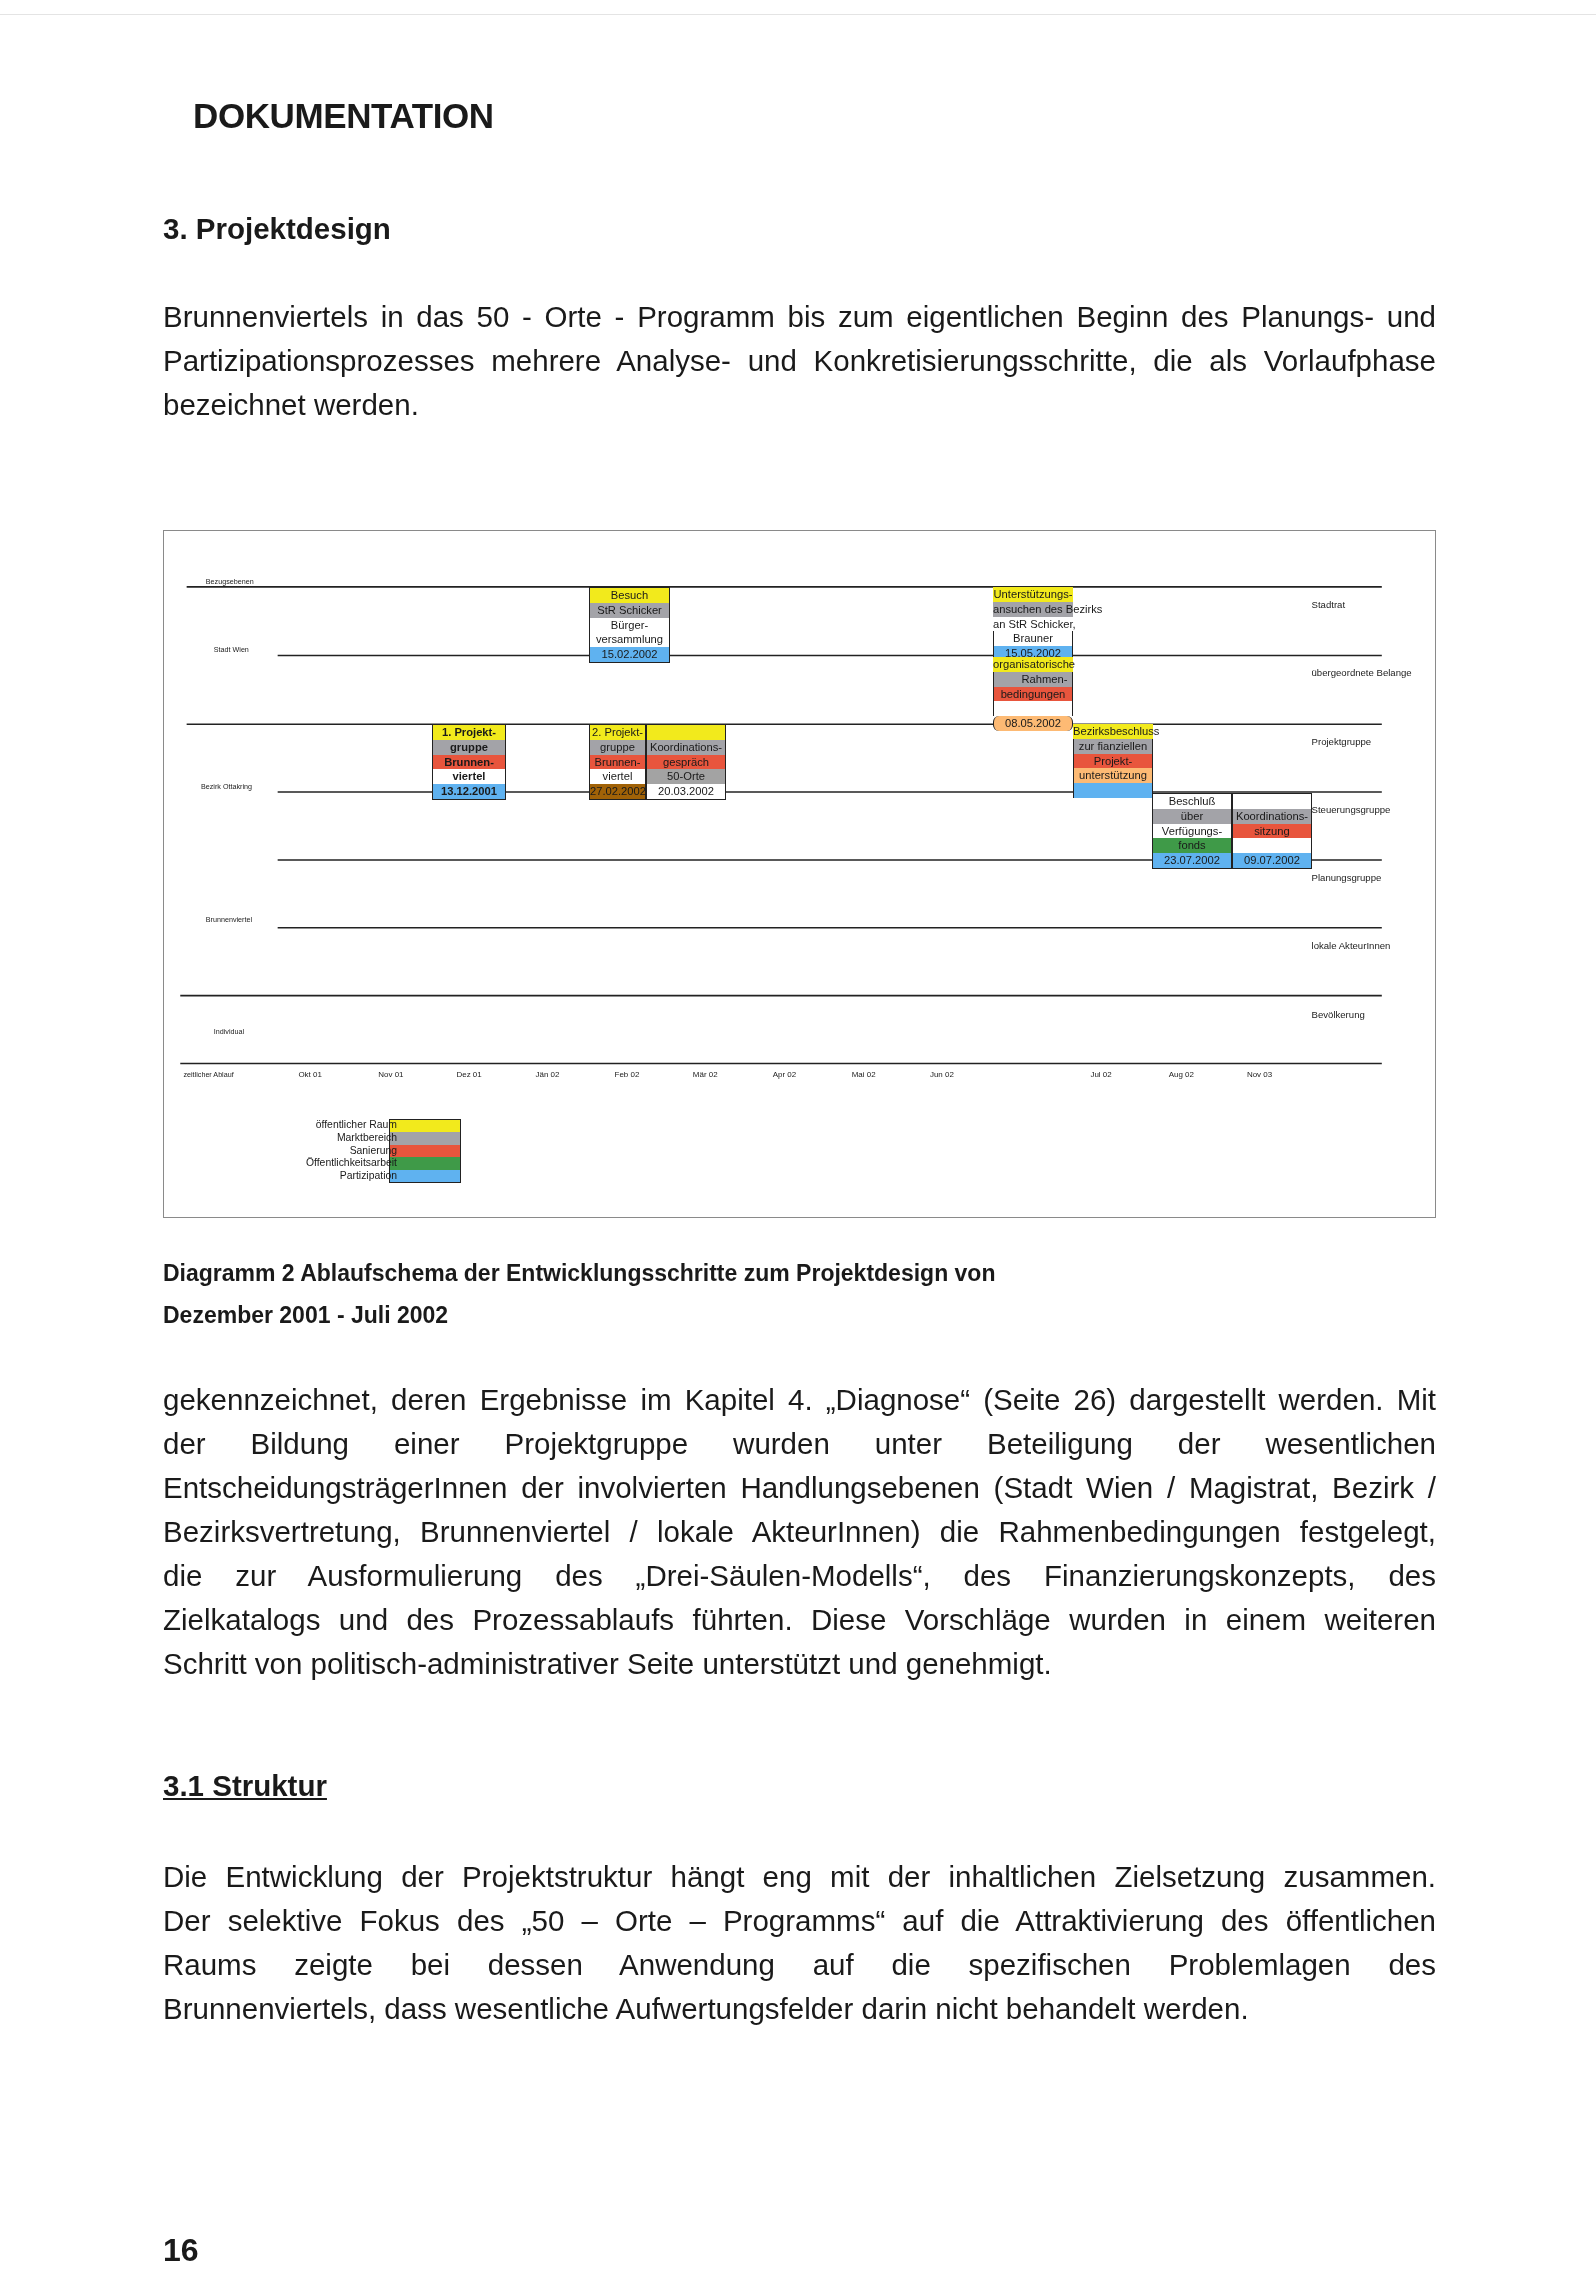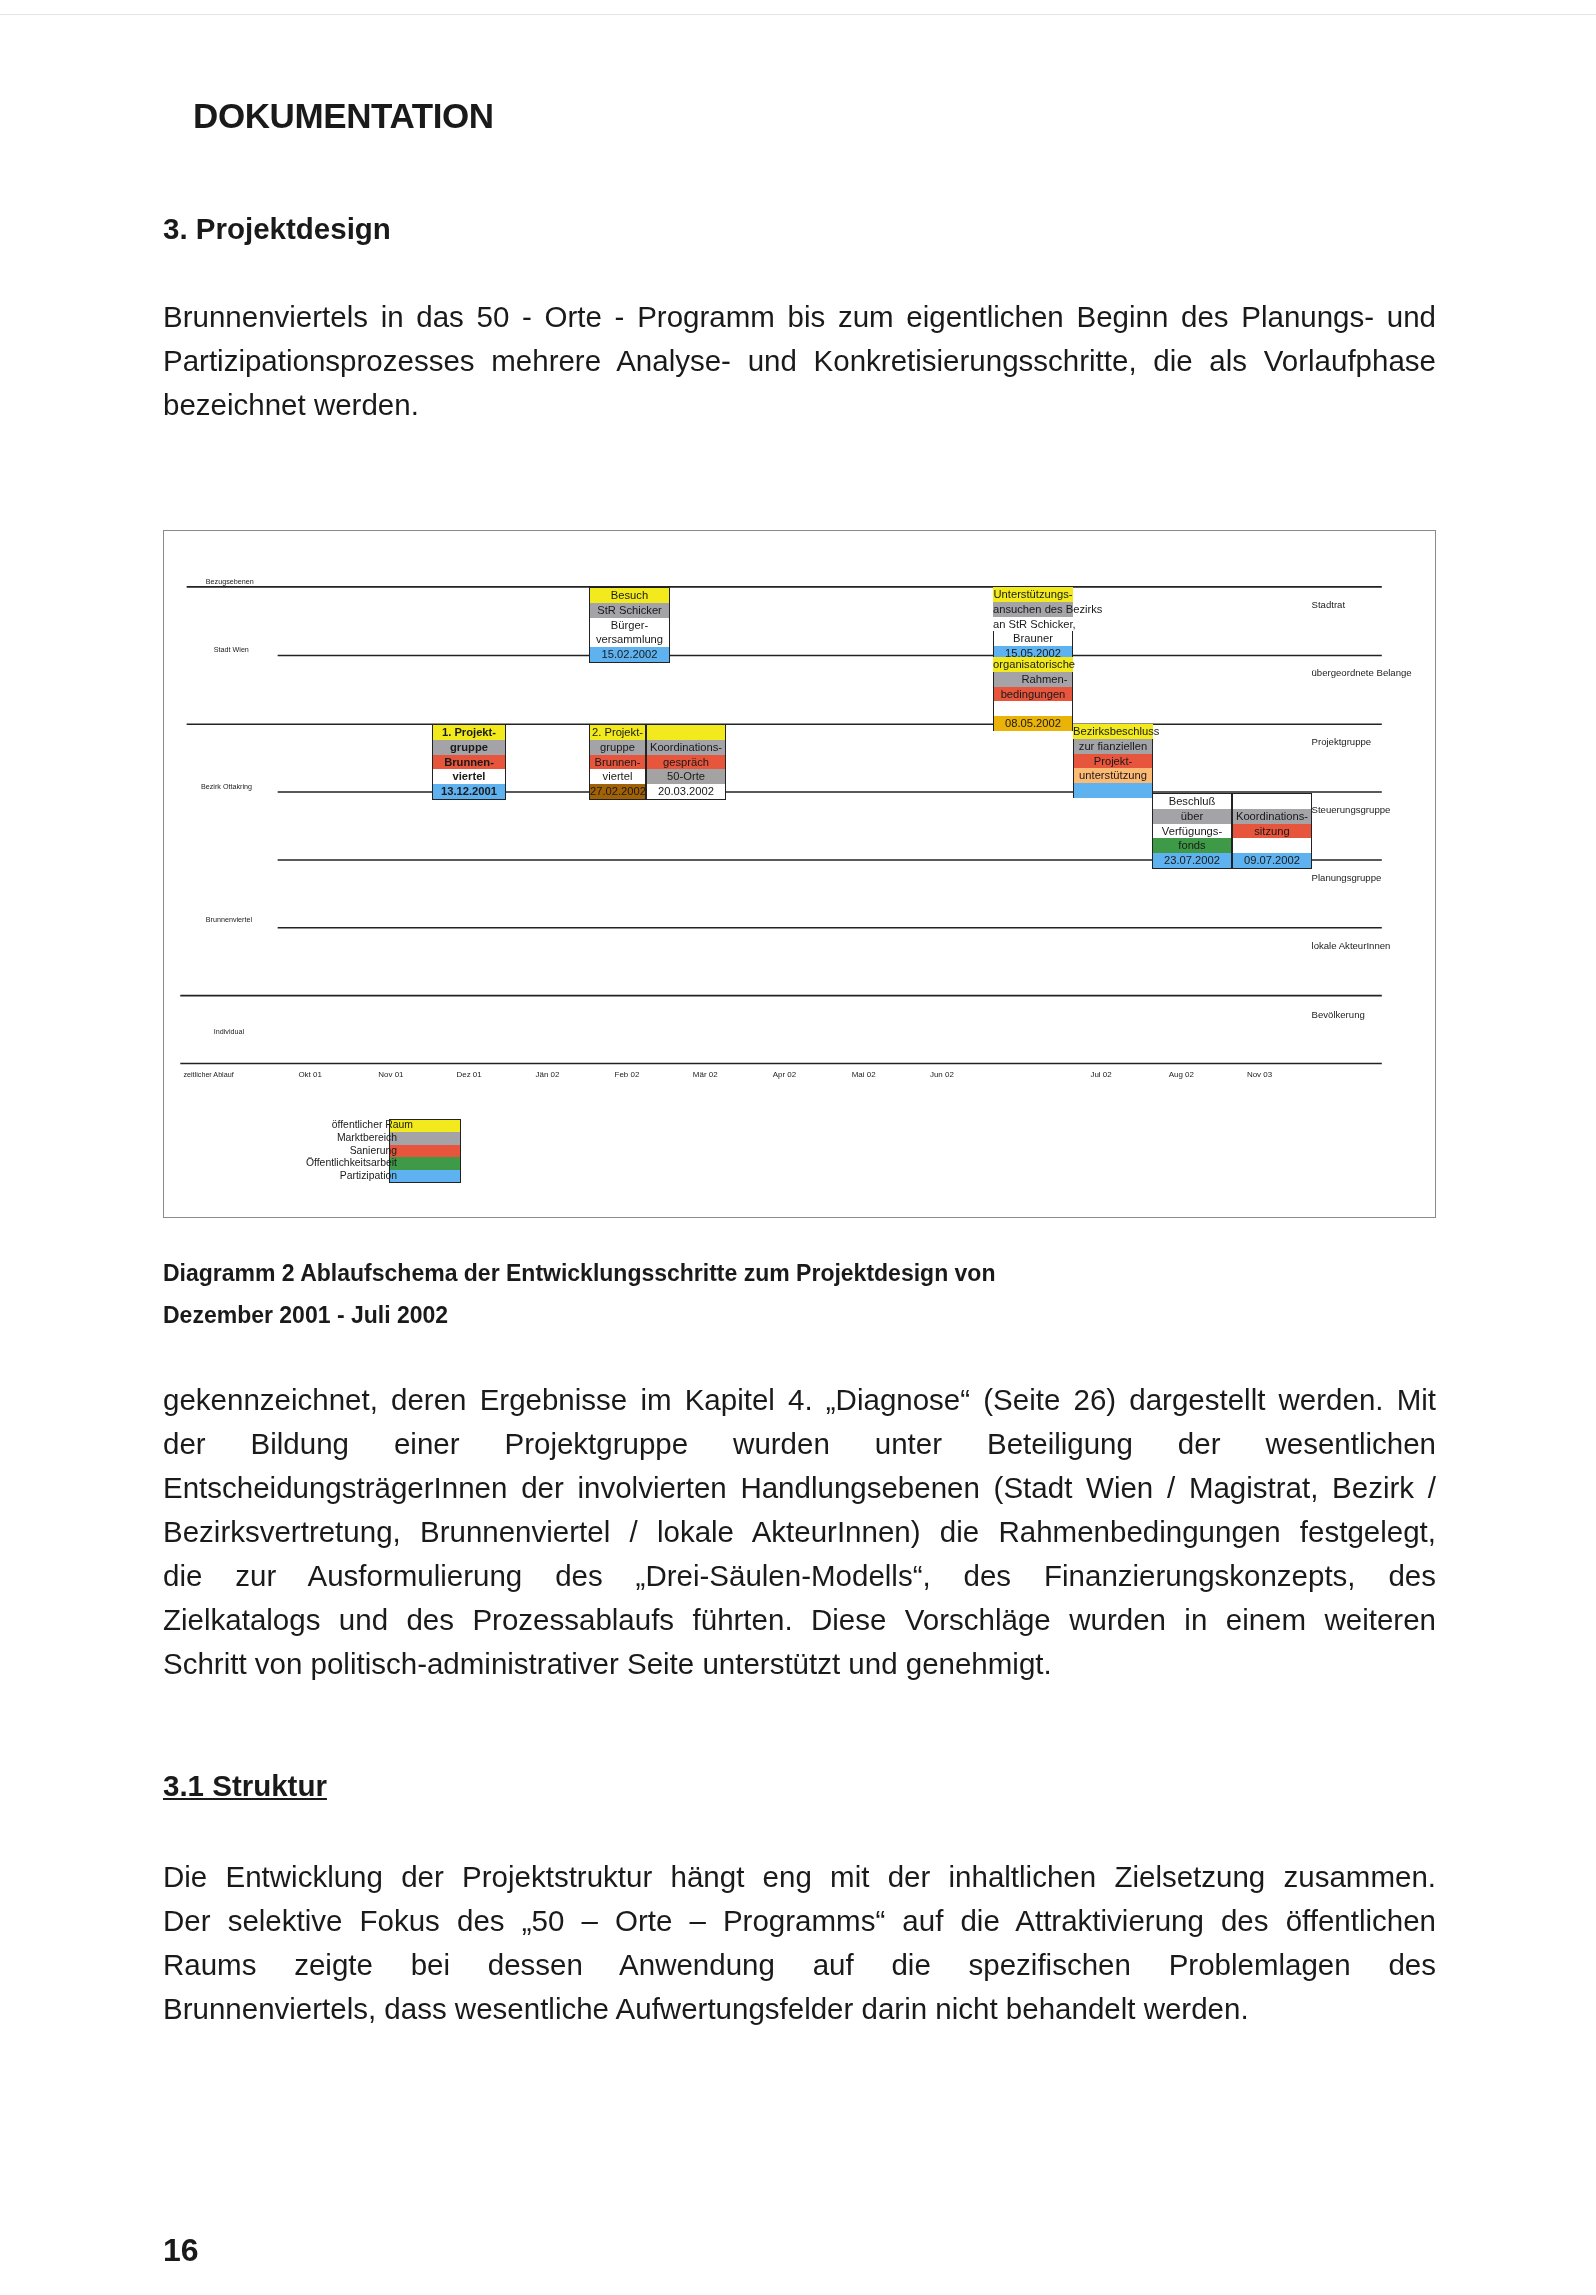--- a/index.html
+++ b/index.html
@@ -95,21 +95,21 @@
         <span class="cell" style="background: rgb(163, 163, 168);">ansuchen des Bezirks</span>
         <span class="cell" style="background: transparent;">an StR Schicker,</span>
         <span class="cell" style="background: rgb(255, 255, 255); border-left: 1.6px solid rgb(34, 34, 34); border-right: 1.6px solid rgb(34, 34, 34);">Brauner</span>
         <span class="cell" style="background: rgb(95, 178, 240); border-left: 1.6px solid rgb(34, 34, 34); border-right: 1.6px solid rgb(34, 34, 34);">15.05.2002</span>
       </div>
       <div class="box" style="left: 829px; top: 126px; width: 80px; border: none; background: transparent;">
         <span class="cell" style="background: rgb(242, 234, 28);">organisatorische</span>
         <span class="cell" style="background: rgb(163, 163, 168); border-left: 1.6px solid rgb(34, 34, 34); border-right: 1.6px solid rgb(34, 34, 34); padding-left: 23px;">Rahmen-</span>
         <span class="cell" style="background: rgb(232, 85, 61); border-left: 1.6px solid rgb(34, 34, 34); border-right: 1.6px solid rgb(34, 34, 34);">bedingungen</span>
         <span class="cell" style="background: rgb(255, 255, 255); border-left: 1.6px solid rgb(34, 34, 34); border-right: 1.6px solid rgb(34, 34, 34);"></span>
-        <span class="cell" style="background: #eab308; border-left: 1.6px solid rgb(34, 34, 34); border-right: 1.6px solid rgb(34, 34, 34);">08.05.2002</span>
+        <span class="cell" style="background: #fdba74; border-left: 1.6px solid rgb(34, 34, 34); border-right: 1.6px solid rgb(34, 34, 34); border-radius: 6px;">08.05.2002</span>
       </div>
       <div class="box" style="left: 268px; top: 193px; width: 74px; font-weight: bold;">
         <span class="cell" style="background: rgb(242, 234, 28);">1. Projekt-</span>
         <span class="cell" style="background: rgb(163, 163, 168);">gruppe</span>
         <span class="cell" style="background: rgb(232, 85, 61);">Brunnen-</span>
         <span class="cell" style="background: rgb(255, 255, 255);">viertel</span>
         <span class="cell" style="background: rgb(95, 178, 240);">13.12.2001</span>
       </div>
       <div class="box" style="left: 425px; top: 193px; width: 57px;">
         <span class="cell" style="background: rgb(242, 234, 28);">2. Projekt-</span>
@@ -143,21 +143,21 @@
         <span class="cell" style="background: rgb(255, 255, 255);"></span>
         <span class="cell" style="background: rgb(163, 163, 168);">Koordinations-</span>
         <span class="cell" style="background: rgb(232, 85, 61);">sitzung</span>
         <span class="cell" style="background: rgb(255, 255, 255);"></span>
         <span class="cell" style="background: rgb(95, 178, 240);">09.07.2002</span>
       </div>
     </div>
   <div id="legend" class="legend" style="left: 112px; top: 588px;">
       <div style="position: absolute; left: 0px; top: 0px; width: 185px; height: 12.8px;">
         <span style="position: absolute; left: 113px; top: 0px; width: 72px; height: 12.8px; background: rgb(242, 234, 28); border-left: 1.6px solid rgb(34, 34, 34); border-right: 1.6px solid rgb(34, 34, 34); box-sizing: border-box; border-top: 1.6px solid rgb(34, 34, 34);"></span>
-        <span style="position: absolute; right: 48px; top: 0px; font-size: 10.4px; line-height: 12.8px; white-space: nowrap; text-align: right;">öffentlicher Raum</span>
+        <span style="position: absolute; right: 64px; top: 0px; font-size: 10.4px; line-height: 12.8px; white-space: nowrap; text-align: right;">öffentlicher Raum</span>
       </div>
       <div style="position: absolute; left: 0px; top: 12.8px; width: 185px; height: 12.8px;">
         <span style="position: absolute; left: 113px; top: 0px; width: 72px; height: 12.8px; background: rgb(163, 163, 168); border-left: 1.6px solid rgb(34, 34, 34); border-right: 1.6px solid rgb(34, 34, 34); box-sizing: border-box;"></span>
         <span style="position: absolute; right: 64px; top: 0px; font-size: 10.4px; line-height: 12.8px; white-space: nowrap; text-align: right;">Marktbereich</span>
       </div>
       <div style="position: absolute; left: 0px; top: 25.5px; width: 185px; height: 12.8px;">
         <span style="position: absolute; left: 113px; top: 0px; width: 72px; height: 12.8px; background: rgb(232, 85, 61); border-left: 1.6px solid rgb(34, 34, 34); border-right: 1.6px solid rgb(34, 34, 34); box-sizing: border-box;"></span>
         <span style="position: absolute; right: 64px; top: 0px; font-size: 10.4px; line-height: 12.8px; white-space: nowrap; text-align: right;">Sanierung</span>
       </div>
       <div style="position: absolute; left: 0px; top: 38px; width: 185px; height: 12.8px;">

